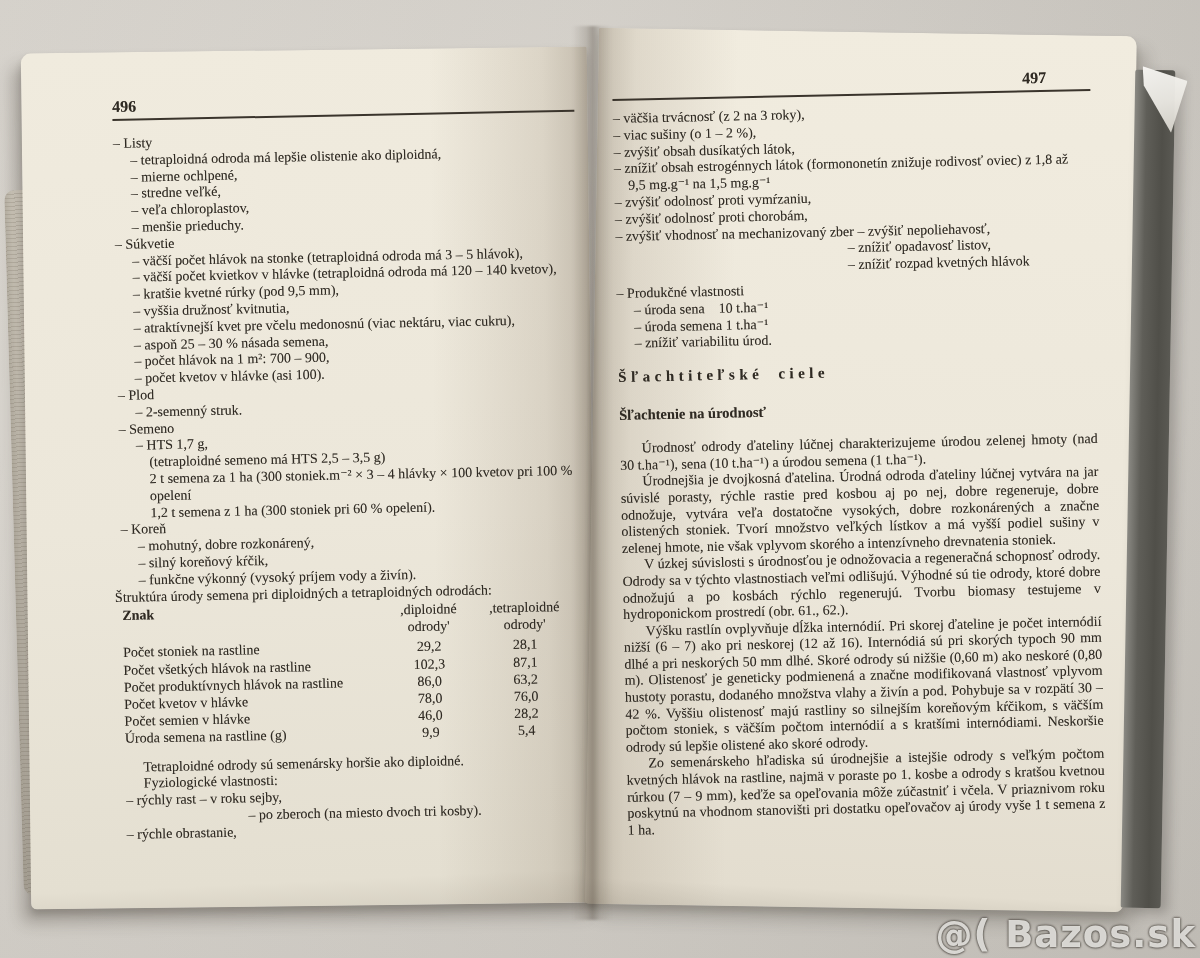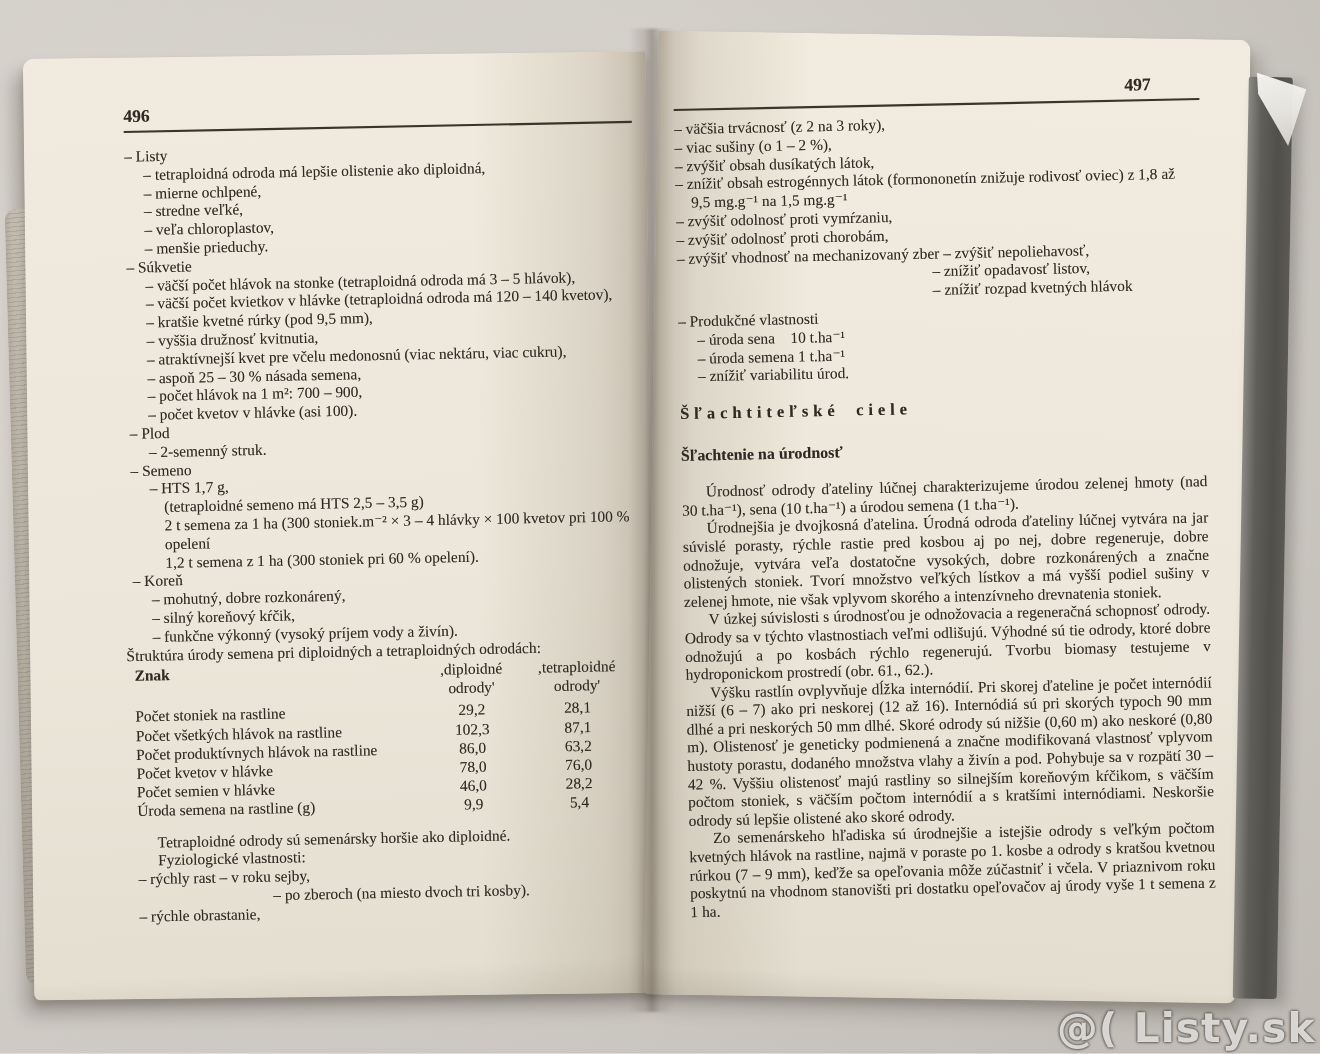--- a/index.html
+++ b/index.html
@@ -276,14 +276,14 @@
         <p>Úrodnejšia je dvojkosná ďatelina. Úrodná odroda ďateliny lúčnej vytvára na jar súvislé porasty, rýchle rastie pred kosbou aj po nej, dobre regeneruje, dobre odnožuje, vytvára veľa dostatočne vysokých, dobre rozkonárených a značne olistených stoniek. Tvorí množstvo veľkých lístkov a má vyšší podiel sušiny v zelenej hmote, nie však vplyvom skorého a intenzívneho drevnatenia stoniek.</p>
 
         <p>V úzkej súvislosti s úrodnosťou je odnožovacia a regeneračná schopnosť odrody. Odrody sa v týchto vlastnostiach veľmi odlišujú. Výhodné sú tie odrody, ktoré dobre odnožujú a po kosbách rýchlo regenerujú. Tvorbu biomasy testujeme v hydroponickom prostredí (obr. 61., 62.).</p>
 
         <p>Výšku rastlín ovplyvňuje dĺžka internódií. Pri skorej ďateline je počet internódií nižší (6 – 7) ako pri neskorej (12 až 16). Internódiá sú pri skorých typoch 90 mm dlhé a pri neskorých 50 mm dlhé. Skoré odrody sú nižšie (0,60 m) ako neskoré (0,80 m). Olistenosť je geneticky podmienená a značne modifikovaná vlastnosť vplyvom hustoty porastu, dodaného množstva vlahy a živín a pod. Pohybuje sa v rozpätí 30 – 42 %. Vyššiu olistenosť majú rastliny so silnejším koreňovým kŕčikom, s väčším počtom stoniek, s väčším počtom internódií a s kratšími internódiami. Neskoršie odrody sú lepšie olistené ako skoré odrody.</p>
 
         <p>Zo semenárskeho hľadiska sú úrodnejšie a istejšie odrody s veľkým počtom kvetných hlávok na rastline, najmä v poraste po 1. kosbe a odrody s kratšou kvetnou rúrkou (7 – 9 mm), keďže sa opeľovania môže zúčastniť i včela. V priaznivom roku poskytnú na vhodnom stanovišti pri dostatku opeľovačov aj úrody vyše 1 t semena z 1 ha.</p>
       </div>
   </div>
 
-  <div class="abs watermark">@( Listy.sk</div>
+  <div class="abs watermark">@( Bazos.sk</div>
 </div>
 
 </body></html>

